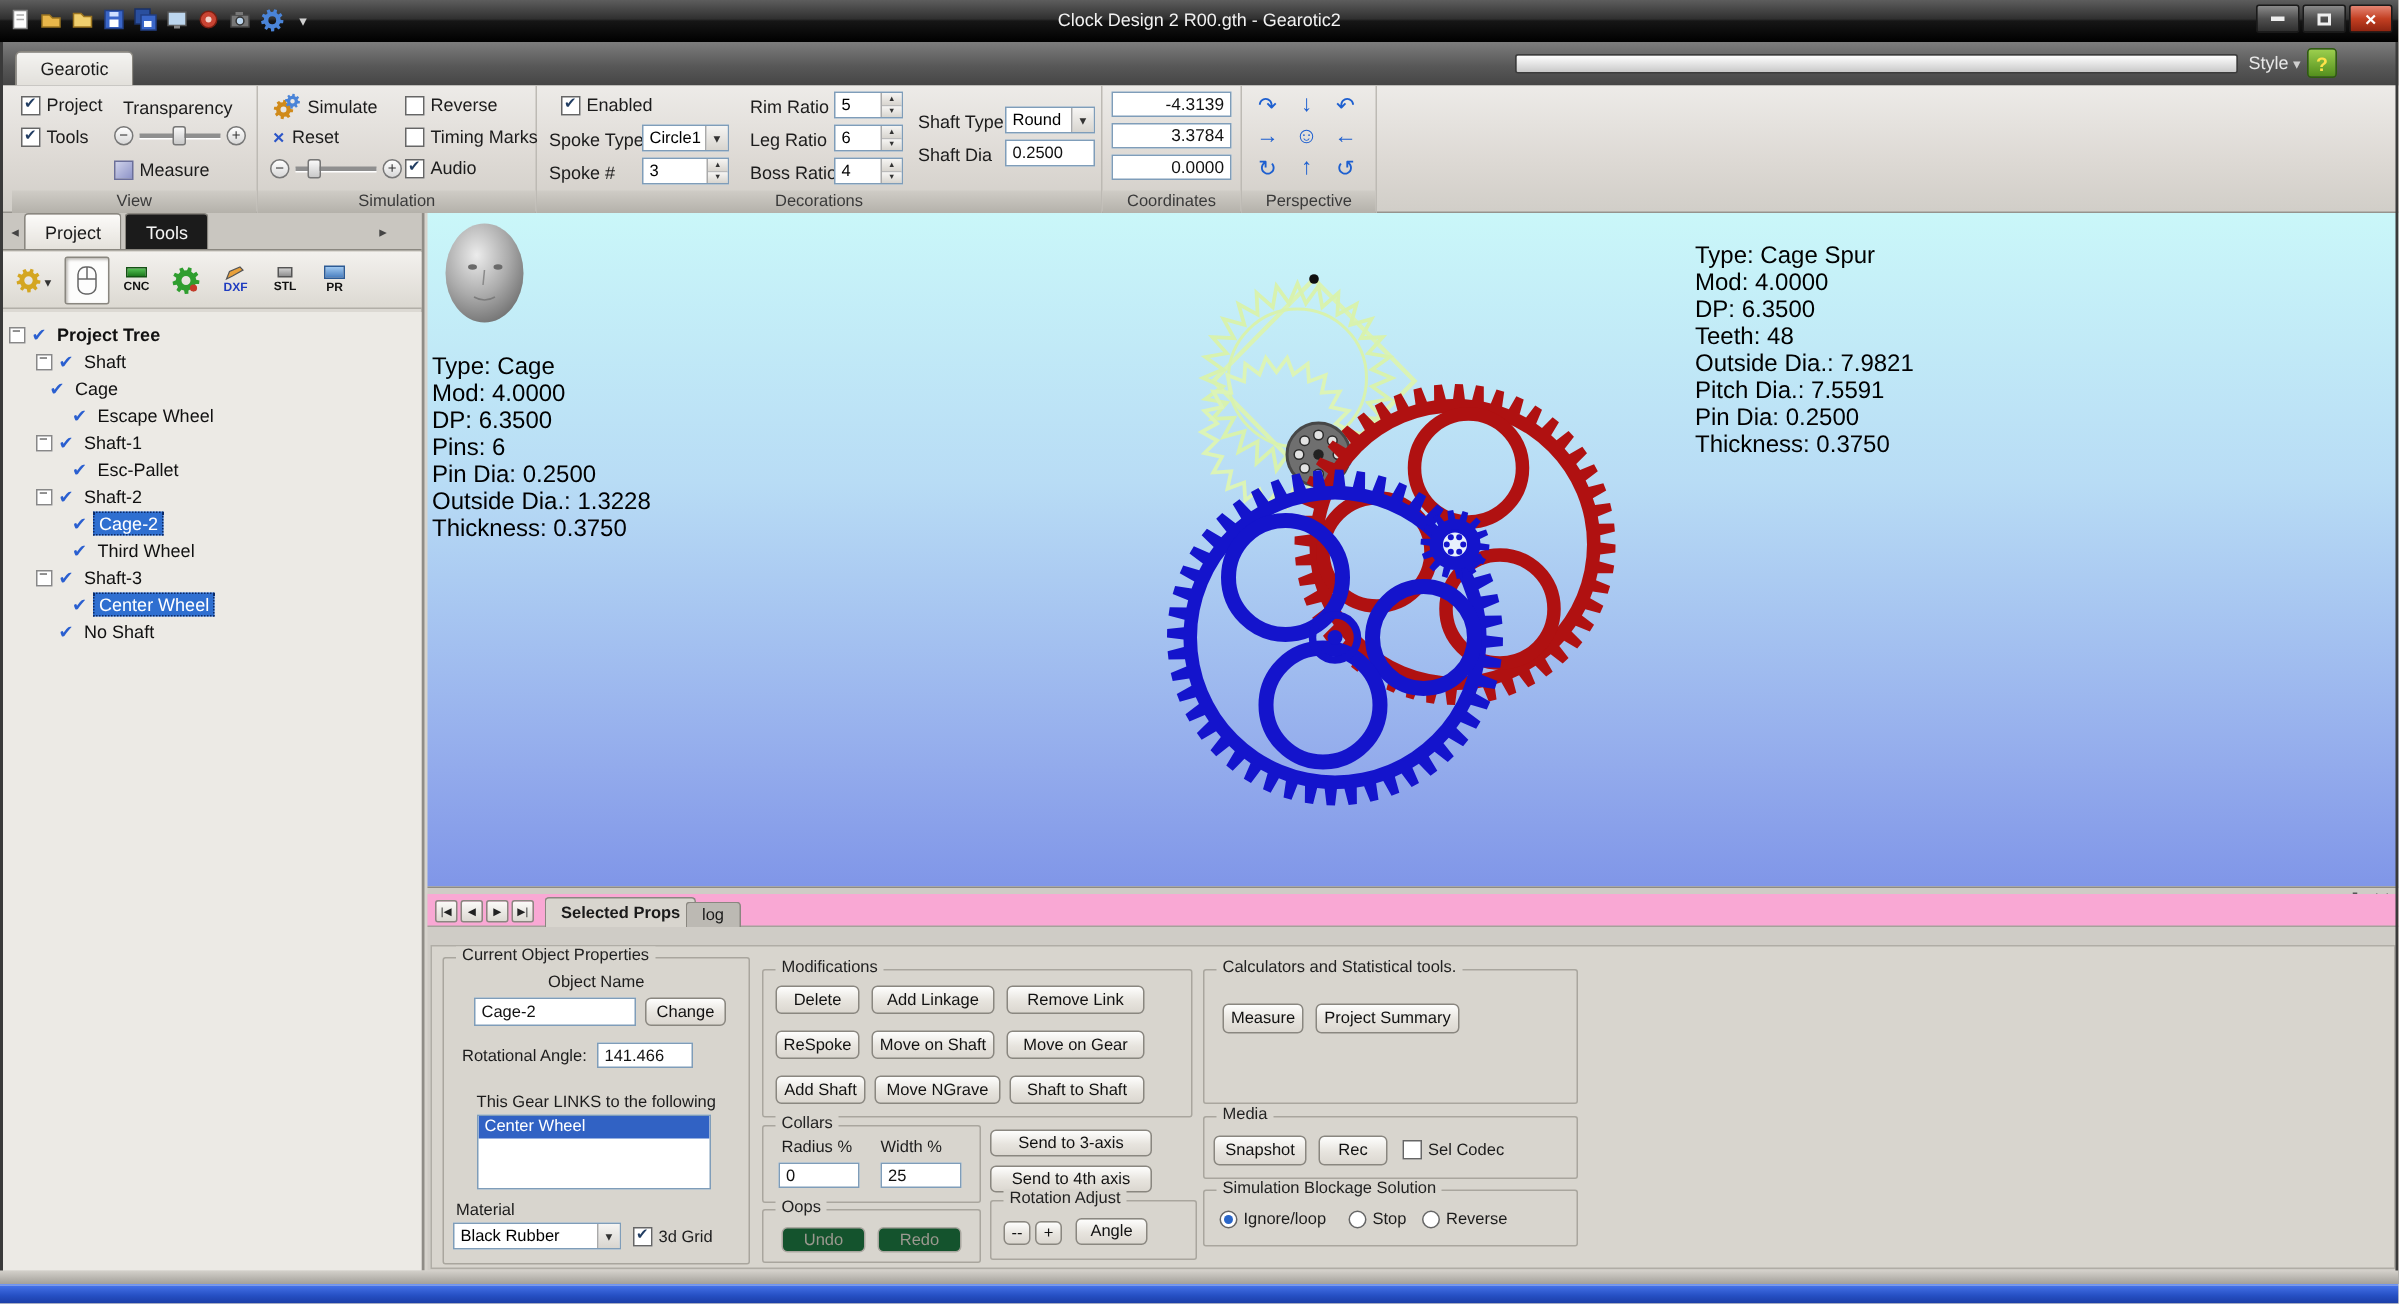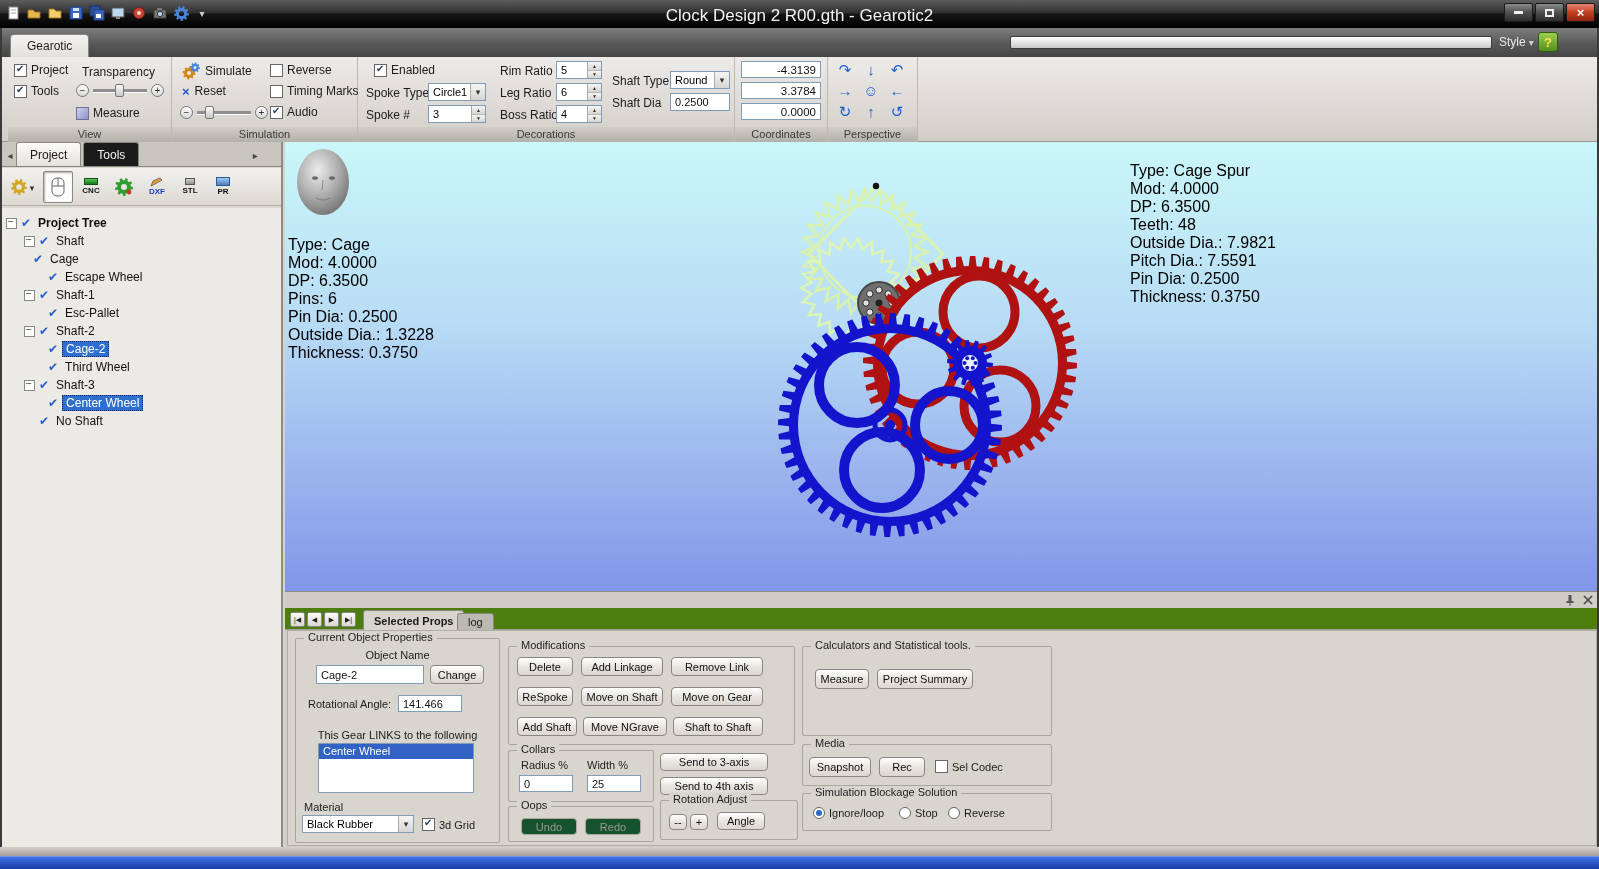--- a/index.html
+++ b/index.html
@@ -5,21 +5,21 @@
   *{box-sizing:border-box;margin:0;padding:0}
   html,body{width:1599px;height:869px;overflow:hidden}
   body{position:relative;font-family:"Liberation Sans",sans-serif;background:#d6d3cc;font-size:12px}
 
   
   #titlebar{position:absolute;left:0;top:0;width:1599px;height:28px;
     background:linear-gradient(#5d5d5d,#303030 45%,#161616 50%,#000);}
   #qa{position:absolute;left:4px;top:4px;display:flex;gap:3px;align-items:center}
   .qbtn{width:18px;height:18px;display:flex;align-items:center;justify-content:center;border-radius:2px}
   .qbtn svg{display:block}
-  #wtitle{position:absolute;left:50%;top:6px;transform:translateX(-50%);color:#f2f2f2;font-size:17px;white-space:nowrap}
+  #wtitle{position:absolute;left:50%;top:6px;transform:translateX(-50%);color:#f2f2f2;font-size:12px;white-space:nowrap}
   #winctl{position:absolute;right:4px;top:3px;display:flex;gap:2px}
   .winbtn{width:29px;height:19px;border:1px solid #1a1a1a;border-radius:2px;display:flex;align-items:center;justify-content:center;
     background:linear-gradient(#8a8a8a,#4f4f4f 50%,#2e2e2e)}
   .winbtn.close{background:linear-gradient(#e48573,#c33f22 50%,#8f2410)}
   .minbar{width:9px;height:3px;background:#eee}
   .maxbox{width:9px;height:8px;border:2px solid #eee}
   .xglyph{color:#fff;font-weight:bold;font-size:13px;line-height:13px}
   .xglyph::after{content:"×"}
 
   
@@ -107,21 +107,21 @@
   
   #canvas{position:absolute;left:285px;top:142px;width:1314px;height:449px;
     background:linear-gradient(180deg,#caf7f9 0%,#b8dcf5 40%,#93abec 82%,#8096e8 100%);overflow:hidden}
   .info{position:absolute;font-size:16px;line-height:18px;color:#000}
 
   
   #props{position:absolute;left:285px;top:591px;width:1314px;height:256px;background:#cfccc6;border-top:1px solid #8e8b84}
   #phead{position:absolute;left:0;top:0;width:100%;height:16px;background:linear-gradient(#e5e3de,#c8c5bf);
     font-size:11px;color:#4a4a4a;padding-left:6px;display:flex;align-items:center}
   #phicons{position:absolute;right:6px;top:2px;display:flex;gap:8px;align-items:center}
-  #ptabs{position:absolute;left:0;top:16px;width:100%;height:22px;background:#4d7c0f;border-bottom:1px solid #a5a29b}
+  #ptabs{position:absolute;left:0;top:4px;width:100%;height:22px;background:#f9a8d4;border-bottom:1px solid #a5a29b}
   .navbtn{position:absolute;top:4px;width:15px;height:15px;border:1px solid #8a8780;border-radius:2px;
     background:linear-gradient(#fbfaf8,#dcd9d2);font-size:7px;color:#222;display:flex;align-items:center;justify-content:center}
   .ptab{position:absolute;display:flex;align-items:center;padding:0 10px;border:1px solid #8a8780;border-bottom:none;
     border-radius:3px 3px 0 0;font-size:11px;color:#1a1a1a}
   .ptab.active{top:2px;height:20px;background:#d8d5ce;font-weight:bold}
   .ptab.idle{top:5px;height:17px;background:#bcb9b3}
   #pcontent{position:absolute;left:2px;top:38px;width:1310px;height:216px;background:#d8d5ce;border:1px solid #b0ada6}
   .group{position:absolute;border:1px solid #a9a69e;border-radius:2px}
   .gtitle{position:absolute;top:-8px;left:8px;background:#d8d5ce;padding:0 4px;font-size:11px;color:#222;white-space:nowrap}
   .plabel{position:absolute;font-size:11px;color:#1c1c1c;white-space:nowrap}

